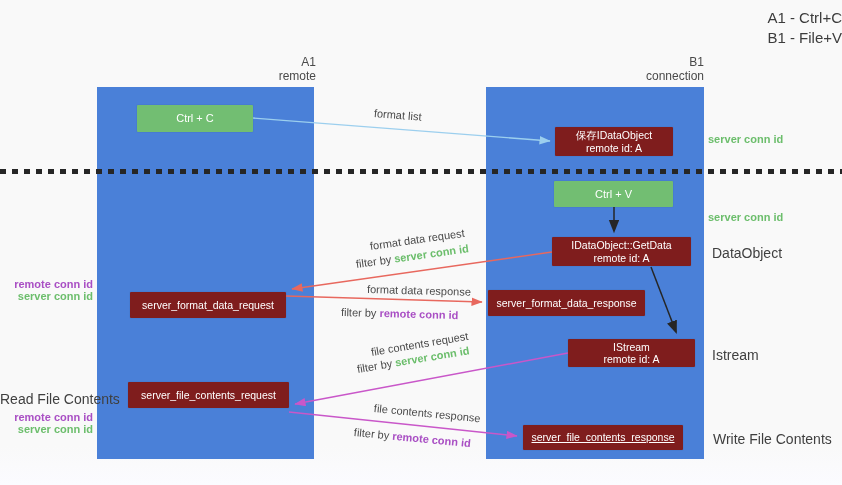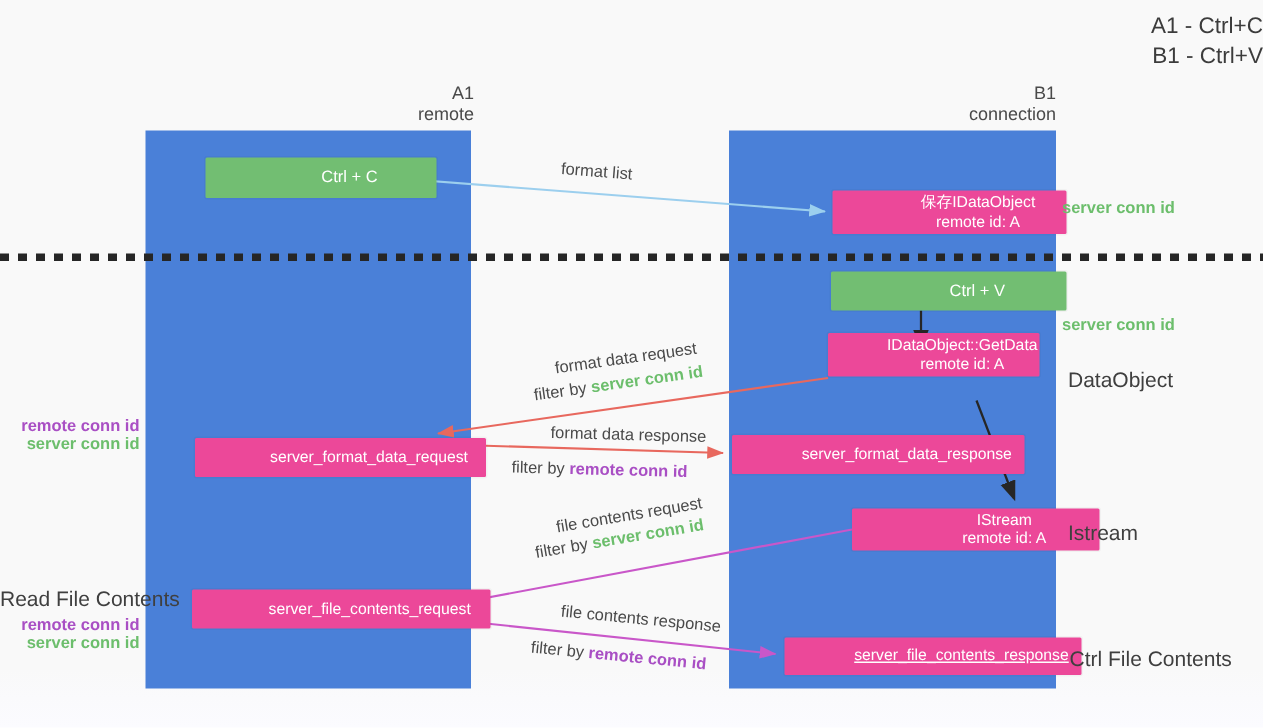--- a/index.html
+++ b/index.html
@@ -30,32 +30,31 @@
   .divider{
     position:absolute;left:0;top:169px;width:842px;height:5px;
     background:repeating-linear-gradient(90deg,#262626 0 6px,transparent 6px 12px);
   }
   .node{
     position:absolute;
     color:#fff;font-size:10.5px;line-height:12.5px;
     display:flex;flex-direction:column;align-items:center;justify-content:center;
     text-align:center;border-radius:1px;
     box-shadow:0 0 0 1px rgba(0,0,0,0.03);
-    padding-left:38px;
   }
-  .node.orange{background:#ec4899;}
+  .node.orange{background:#7f1d1d;}
   .node.green{background:#72BE72;font-size:11px;}
   .n-ctrl-c{left:137px;top:105px;width:116px;height:27px;}
   .n-save{left:555px;top:127px;width:118px;height:29px;}
   .n-ctrl-v{left:554px;top:181px;width:119px;height:26px;justify-content:center;}
-  .n-getdata{left:552px;top:222px;width:103px;height:29px;align-items:center;}
+  .n-getdata{left:552px;top:237px;width:139px;height:29px;align-items:center;}
   .n-format-req{left:130px;top:292px;width:156px;height:26px;}
   .n-format-resp{left:488px;top:290px;width:157px;height:26px;}
   .n-istream{left:568px;top:339px;width:127px;height:28px;}
-  .n-file-req{left:128px;top:393px;width:161px;height:26px;}
+  .n-file-req{left:128px;top:382px;width:161px;height:26px;}
   .n-file-resp{left:523px;top:425px;width:160px;height:25px;text-decoration:underline;}
   .arrows{position:absolute;left:0;top:0;width:842px;height:485px;pointer-events:none;}
   .lbl{
     position:absolute;font-size:11px;color:#4a4a4a;white-space:nowrap;
     transform-origin:left center;
   }
   .lbl .flt-green{color:#6CBE6C;font-weight:bold;}
   .lbl .flt-purple{color:#A94FC4;font-weight:bold;}
   .side{
     position:absolute;font-size:14px;color:#3f3f3f;white-space:nowrap;
@@ -64,21 +63,21 @@
   .side.purple{color:#A94FC4;font-weight:bold;font-size:11px;}
   .left-col{position:absolute;left:0;width:93px;text-align:right;}
 </style>
 </head>
 <body>
 
 <div class="canvas">
 
   <div class="title">
     <div>A1 - Ctrl+C</div>
-    <div>B1 - Ctrl+V</div>
+    <div>B1 - File+V</div>
   </div>
 
   <div class="lane-header a">
     <div>A1</div>
     <div>remote</div>
   </div>
   <div class="lane-header b">
     <div>B1</div>
     <div>connection</div>
   </div>
@@ -169,21 +168,21 @@
 
   <div class="lbl" style="left:374px;top:402px;transform:rotate(5.5deg);">file contents response</div>
   <div class="lbl" style="left:354px;top:426px;transform:rotate(5.5deg);">
     <span>filter by </span><span class="flt-purple">remote conn id</span>
   </div>
 
   <div class="side green" style="left:708px;top:133px;">server conn id</div>
   <div class="side green" style="left:708px;top:211px;">server conn id</div>
   <div class="side" style="left:712px;top:245px;">DataObject</div>
   <div class="side" style="left:712px;top:347px;">Istream</div>
-  <div class="side" style="left:713px;top:431px;">Ctrl File Contents</div>
+  <div class="side" style="left:713px;top:431px;">Write File Contents</div>
 
   <div class="left-col" style="top:278px;">
     <div class="side purple" style="position:static;">remote conn id</div>
     <div class="side green" style="position:static;">server conn id</div>
   </div>
   <div class="left-col" style="top:391px;">
     <div class="side" style="position:static;">Read File Contents</div>
     <div class="side purple" style="position:static;margin-top:4px;">remote conn id</div>
     <div class="side green" style="position:static;">server conn id</div>
   </div>

